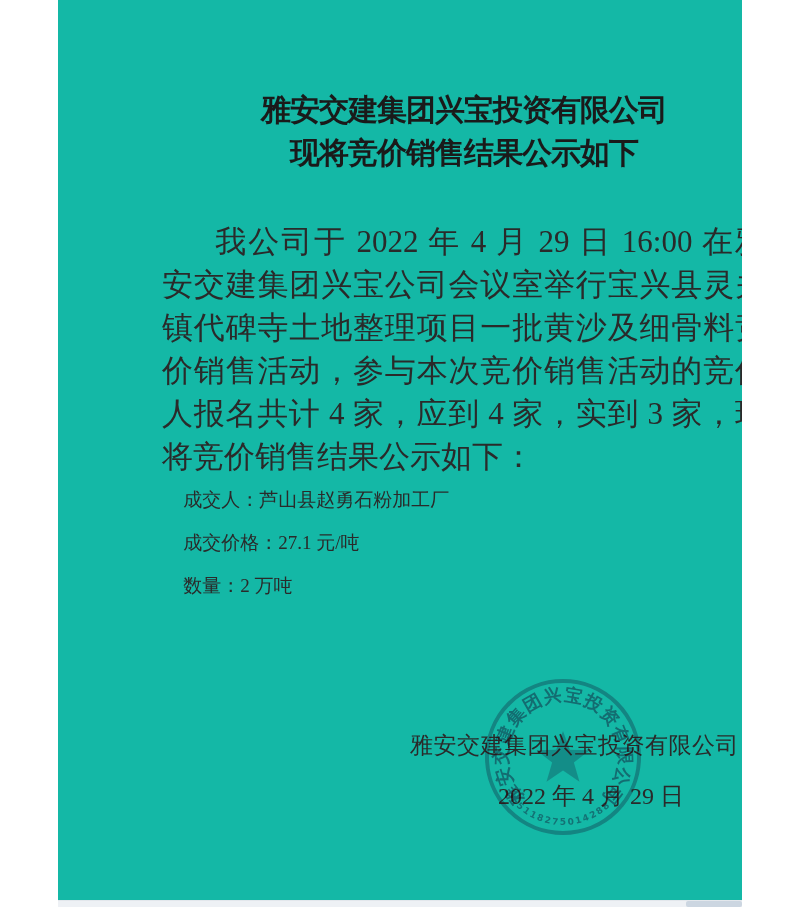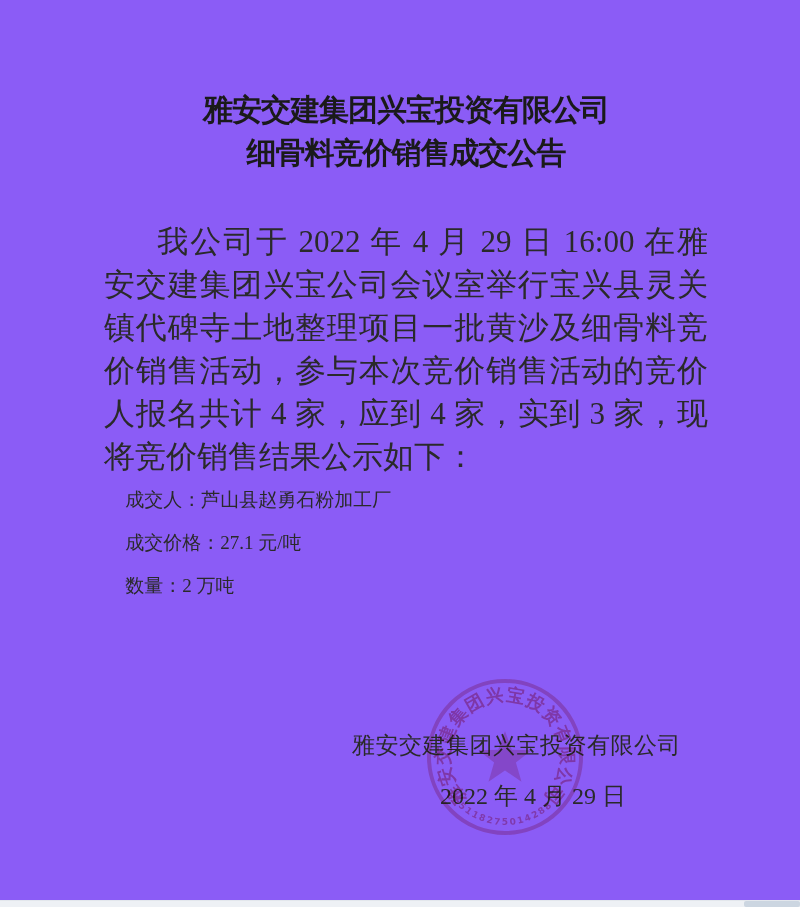--- a/index.html
+++ b/index.html
@@ -1,22 +1,22 @@
 <!DOCTYPE html>
 <html><head>
 <meta charset="utf-8">
 <style>
   * { margin: 0; padding: 0; box-sizing: border-box; }
   html, body { background: #ffffff; }
   .page {
     position: relative;
-    width: 800px;
+    width: 684px;
     height: 907px;
     margin: 0 auto;
-    background: #8b5cf6;
+    background: #14b8a6;
     overflow: hidden;
     font-family: "Liberation Serif", "DejaVu Serif", serif;
     color: #262626;
   }
   .doc {
     position: absolute;
     top: 0; left: 0;
     width: 800px;
     padding: 88px 92px 0 104px;
   }
@@ -112,21 +112,21 @@
   }
 </style>
 </head>
 <body>
 
 <div class="page">
 
   <div class="doc">
     <h1 class="title">
       <span class="title-line">雅安交建集团兴宝投资有限公司</span>
-      <span class="title-line">细骨料竞价销售成交公告</span>
+      <span class="title-line">现将竞价销售结果公示如下</span>
     </h1>
 
     <p class="para">我公司于 2022 年 4 月 29 日 16:00 在雅安交建集团兴宝公司会议室举行宝兴县灵关镇代碑寺土地整理项目一批黄沙及细骨料竞价销售活动，参与本次竞价销售活动的竞价人报名共计 4 家，应到 4 家，实到 3 家，现将竞价销售结果公示如下：</p>
 
     <p class="result-line">成交人：芦山县赵勇石粉加工厂</p>
     <p class="result-line">成交价格：27.1 元/吨</p>
     <p class="result-line">数量：2 万吨</p>
   </div>
 
   <div class="signature">

